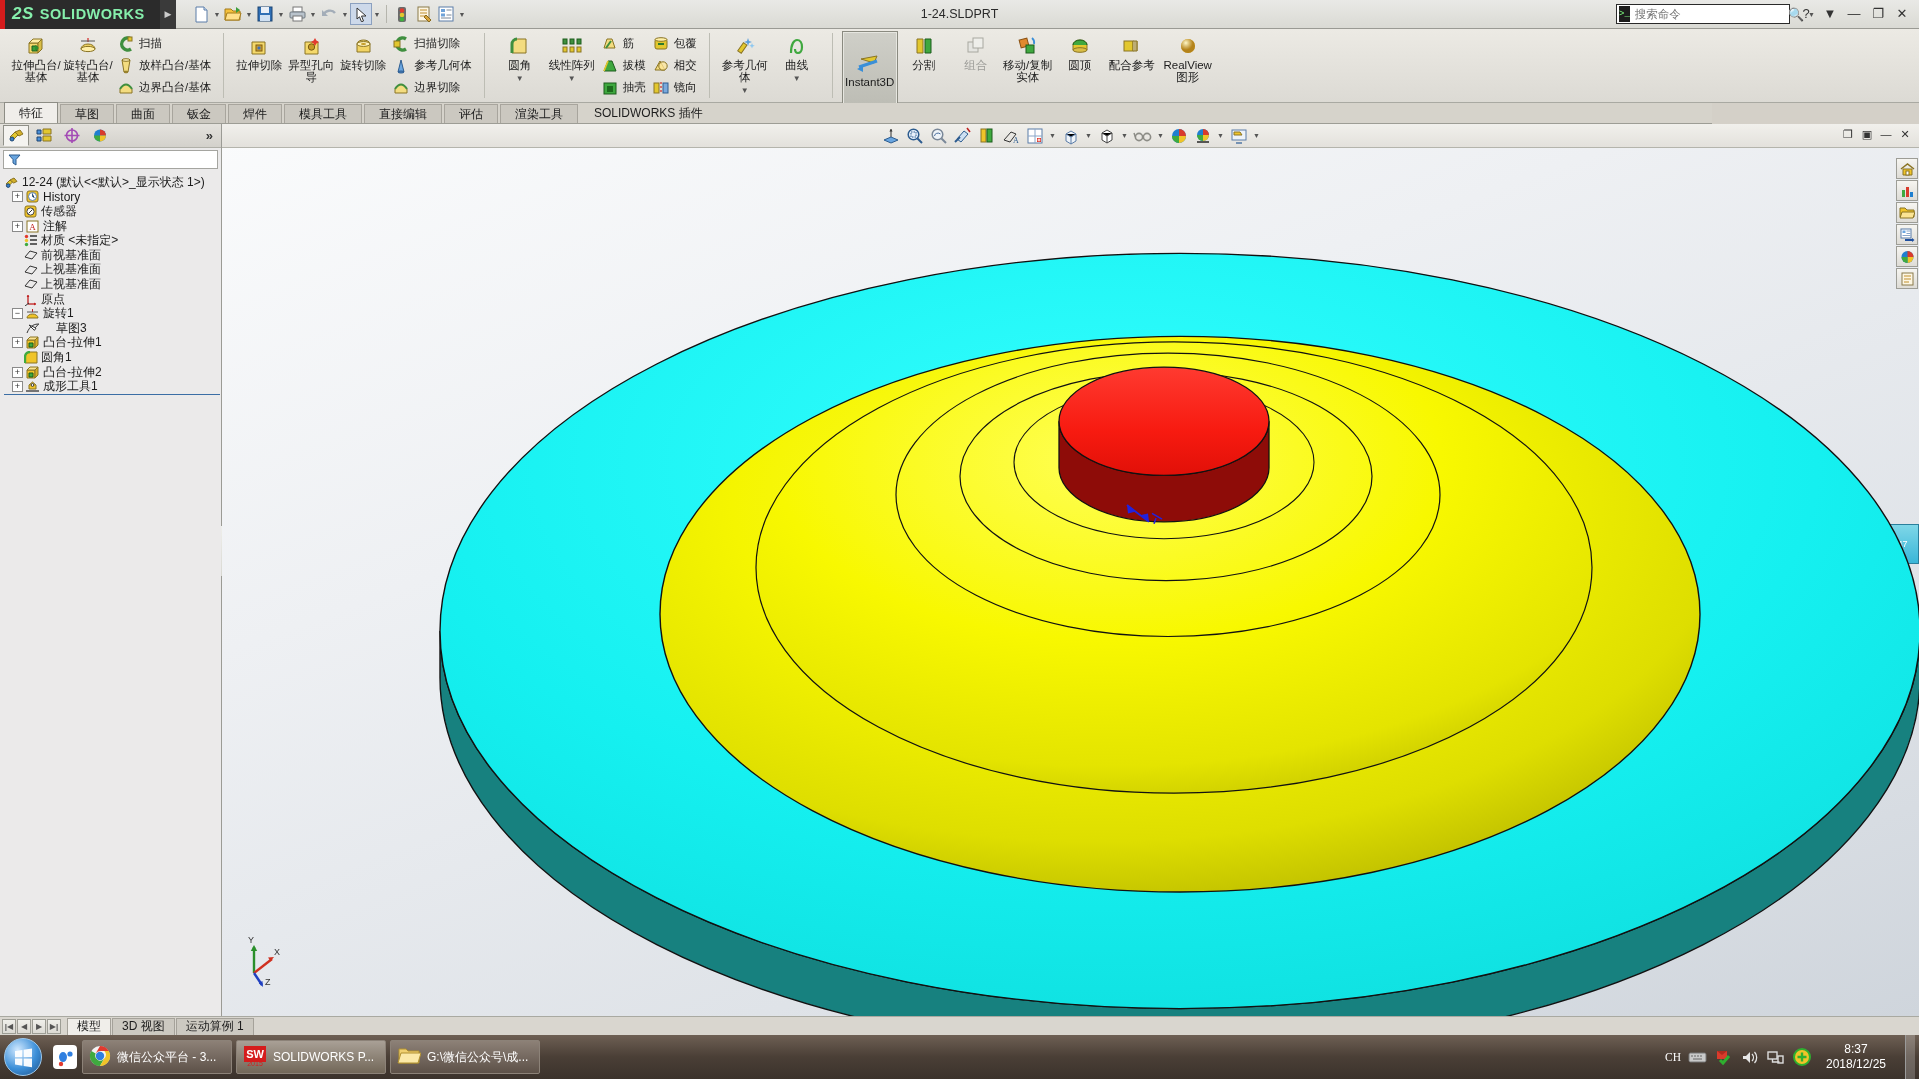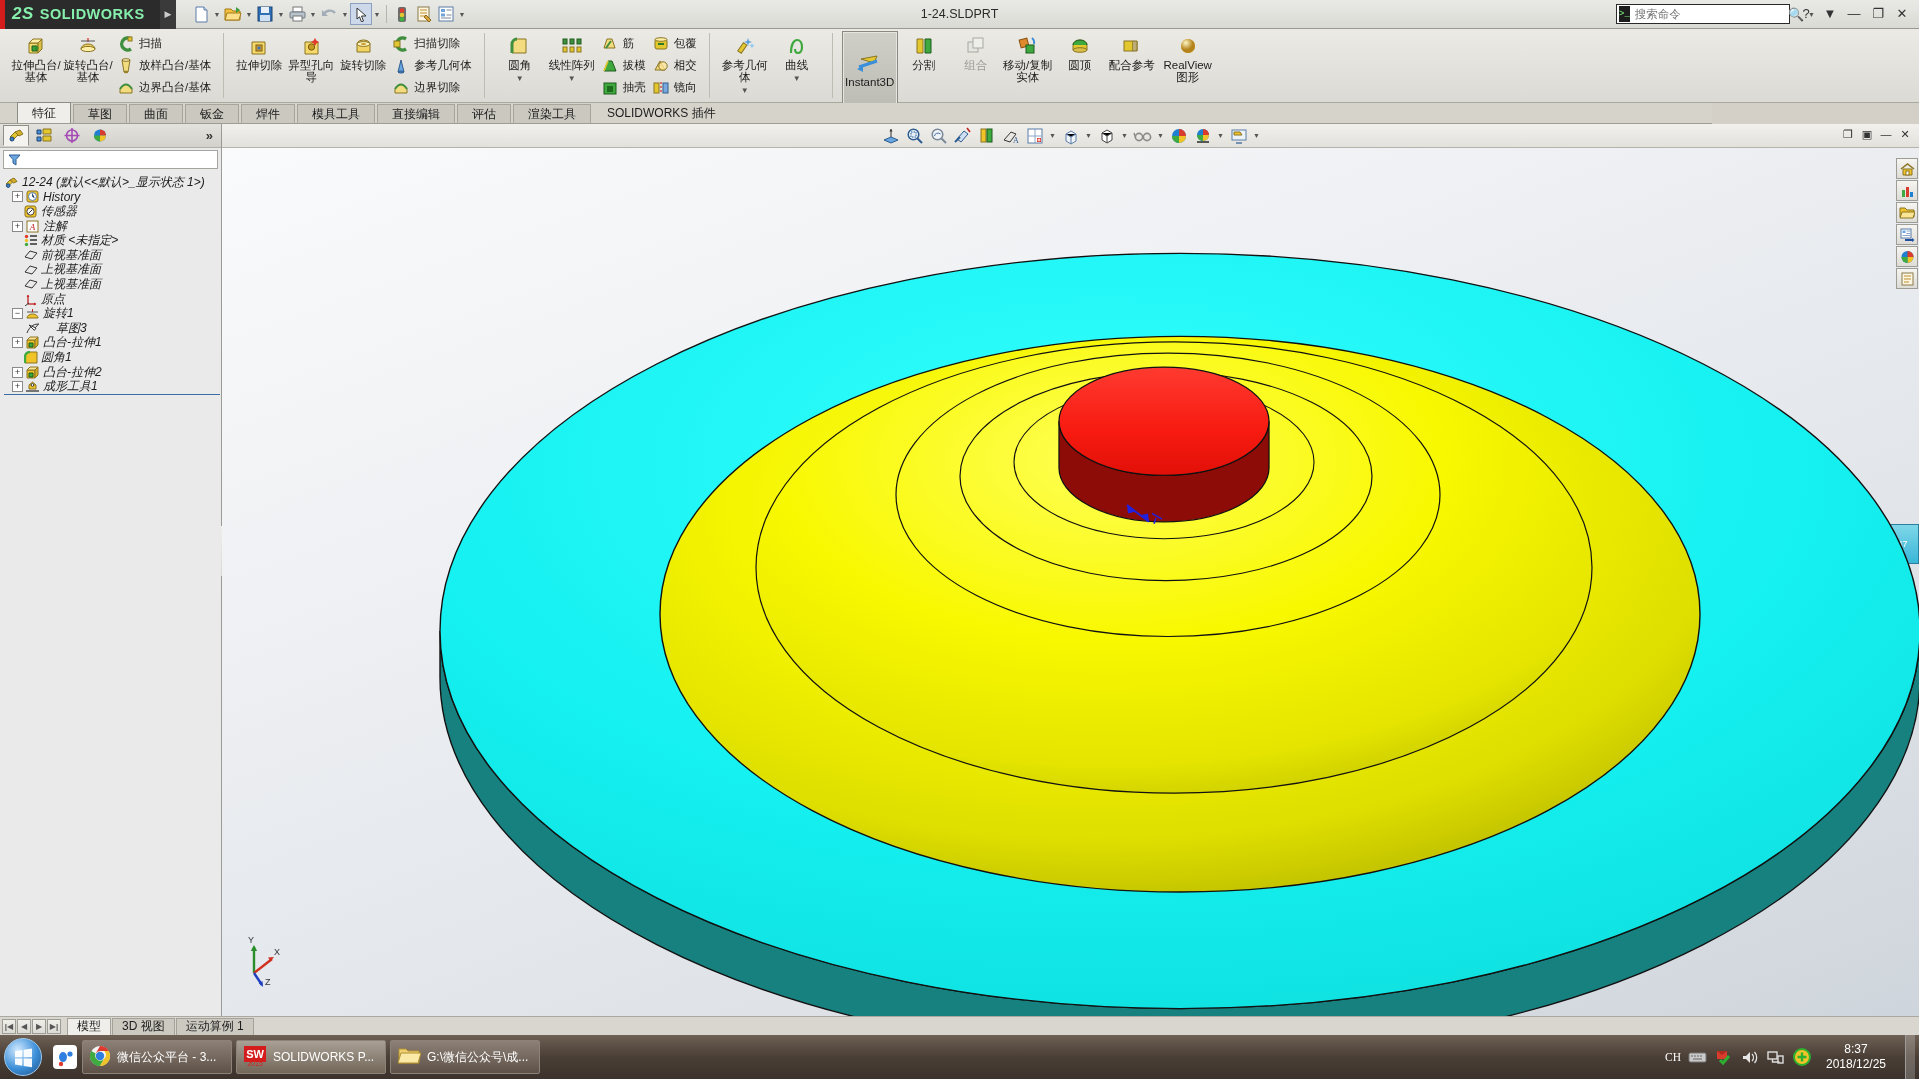--- a/index.html
+++ b/index.html
@@ -81,21 +81,21 @@
      color: #1c1c1c; height: 21px; padding: 0 3px; white-space: nowrap; }
   .smallbtn .gi { width: 18px; height: 18px; display:flex;align-items:center;justify-content:center; }
   .dropcaret { font-size: 8px; color: #555; text-align:center; width:52px; margin-top:2px; }
   .instant3d { border: 1px solid #8a8a80; background: linear-gradient(#cfcfc8,#bdbdb5);
      box-shadow: inset 0 0 0 1px #e6e6e0; }
   .disabledtxt { color: #9c9c98; }
 
   
   .rtabs {
     position: absolute; left: 0; top: 103px; width: 1712px; height: 21px;
-    background: #d6d3cb; display: flex; align-items: flex-end; padding-left: 17px;
+    background: #d6d3cb; display: flex; align-items: flex-end; padding-left: 4px;
     border-bottom: 1px solid #9d9d95;
   }
   .rtab { height: 19px; padding: 0 14px; font-size: 12px; color: #1c1c1c;
      display:flex; align-items:center; background: #cbc8c0;
      border: 1px solid #a8a59d; border-bottom: none; margin-right: 2px; }
   .rtab.active { background: #f0eeea; border-color: #8d8d85; height: 21px; font-weight: normal; }
   .rtab.plain { background: transparent; border: none; }
 
   
   .leftpanel {
@@ -108,21 +108,21 @@
     border-bottom: 1px solid #b0b0a8; position: relative;
   }
   .fm-tab { width: 26px; height: 21px; display:flex;align-items:center;justify-content:center;
      border: 1px solid transparent; }
   .fm-tab.active { background: #f4f3f0; border: 1px solid #8f8f88; border-bottom-color:#f4f3f0; }
   .fm-more { position:absolute; right: 8px; font-size: 13px; color: #333; font-weight: bold; }
   .filterbar {
     height: 19px; background: #fff; border: 1px solid #a5a5a0; margin: 2px 3px;
     display: flex; align-items: center; padding-left: 4px;
   }
-  .tree { padding: 4px 0 0 4px; font-size: 12px; color: #1c1c1c; font-style: italic; }
+  .tree { padding: 4px 0 0 4px; font-size: 12px; color: #1c1c1c; }
   .tnode { display: flex; align-items: center; height: 14.6px; white-space: nowrap; }
   .tnode .exp { width: 11px; height: 11px; font-size: 9px; line-height: 9px;
      border: 1px solid #8a8a8a; background: #fff; color: #333;
      display:flex;align-items:center;justify-content:center; margin-right: 2px; flex: none; }
   .tnode .noexp { width: 11px; flex:none; }
   .tnode .ico { width: 15px; height: 14px; display:flex;align-items:center;justify-content:center;
      margin-right: 3px; flex: none; }
   .indent1 { padding-left: 8px; }
   .indent2 { padding-left: 22px; gap: 12px; }
   .selbar { position: absolute; left: 0; right: 0; height: 1px; background: #3b6ea5; }

